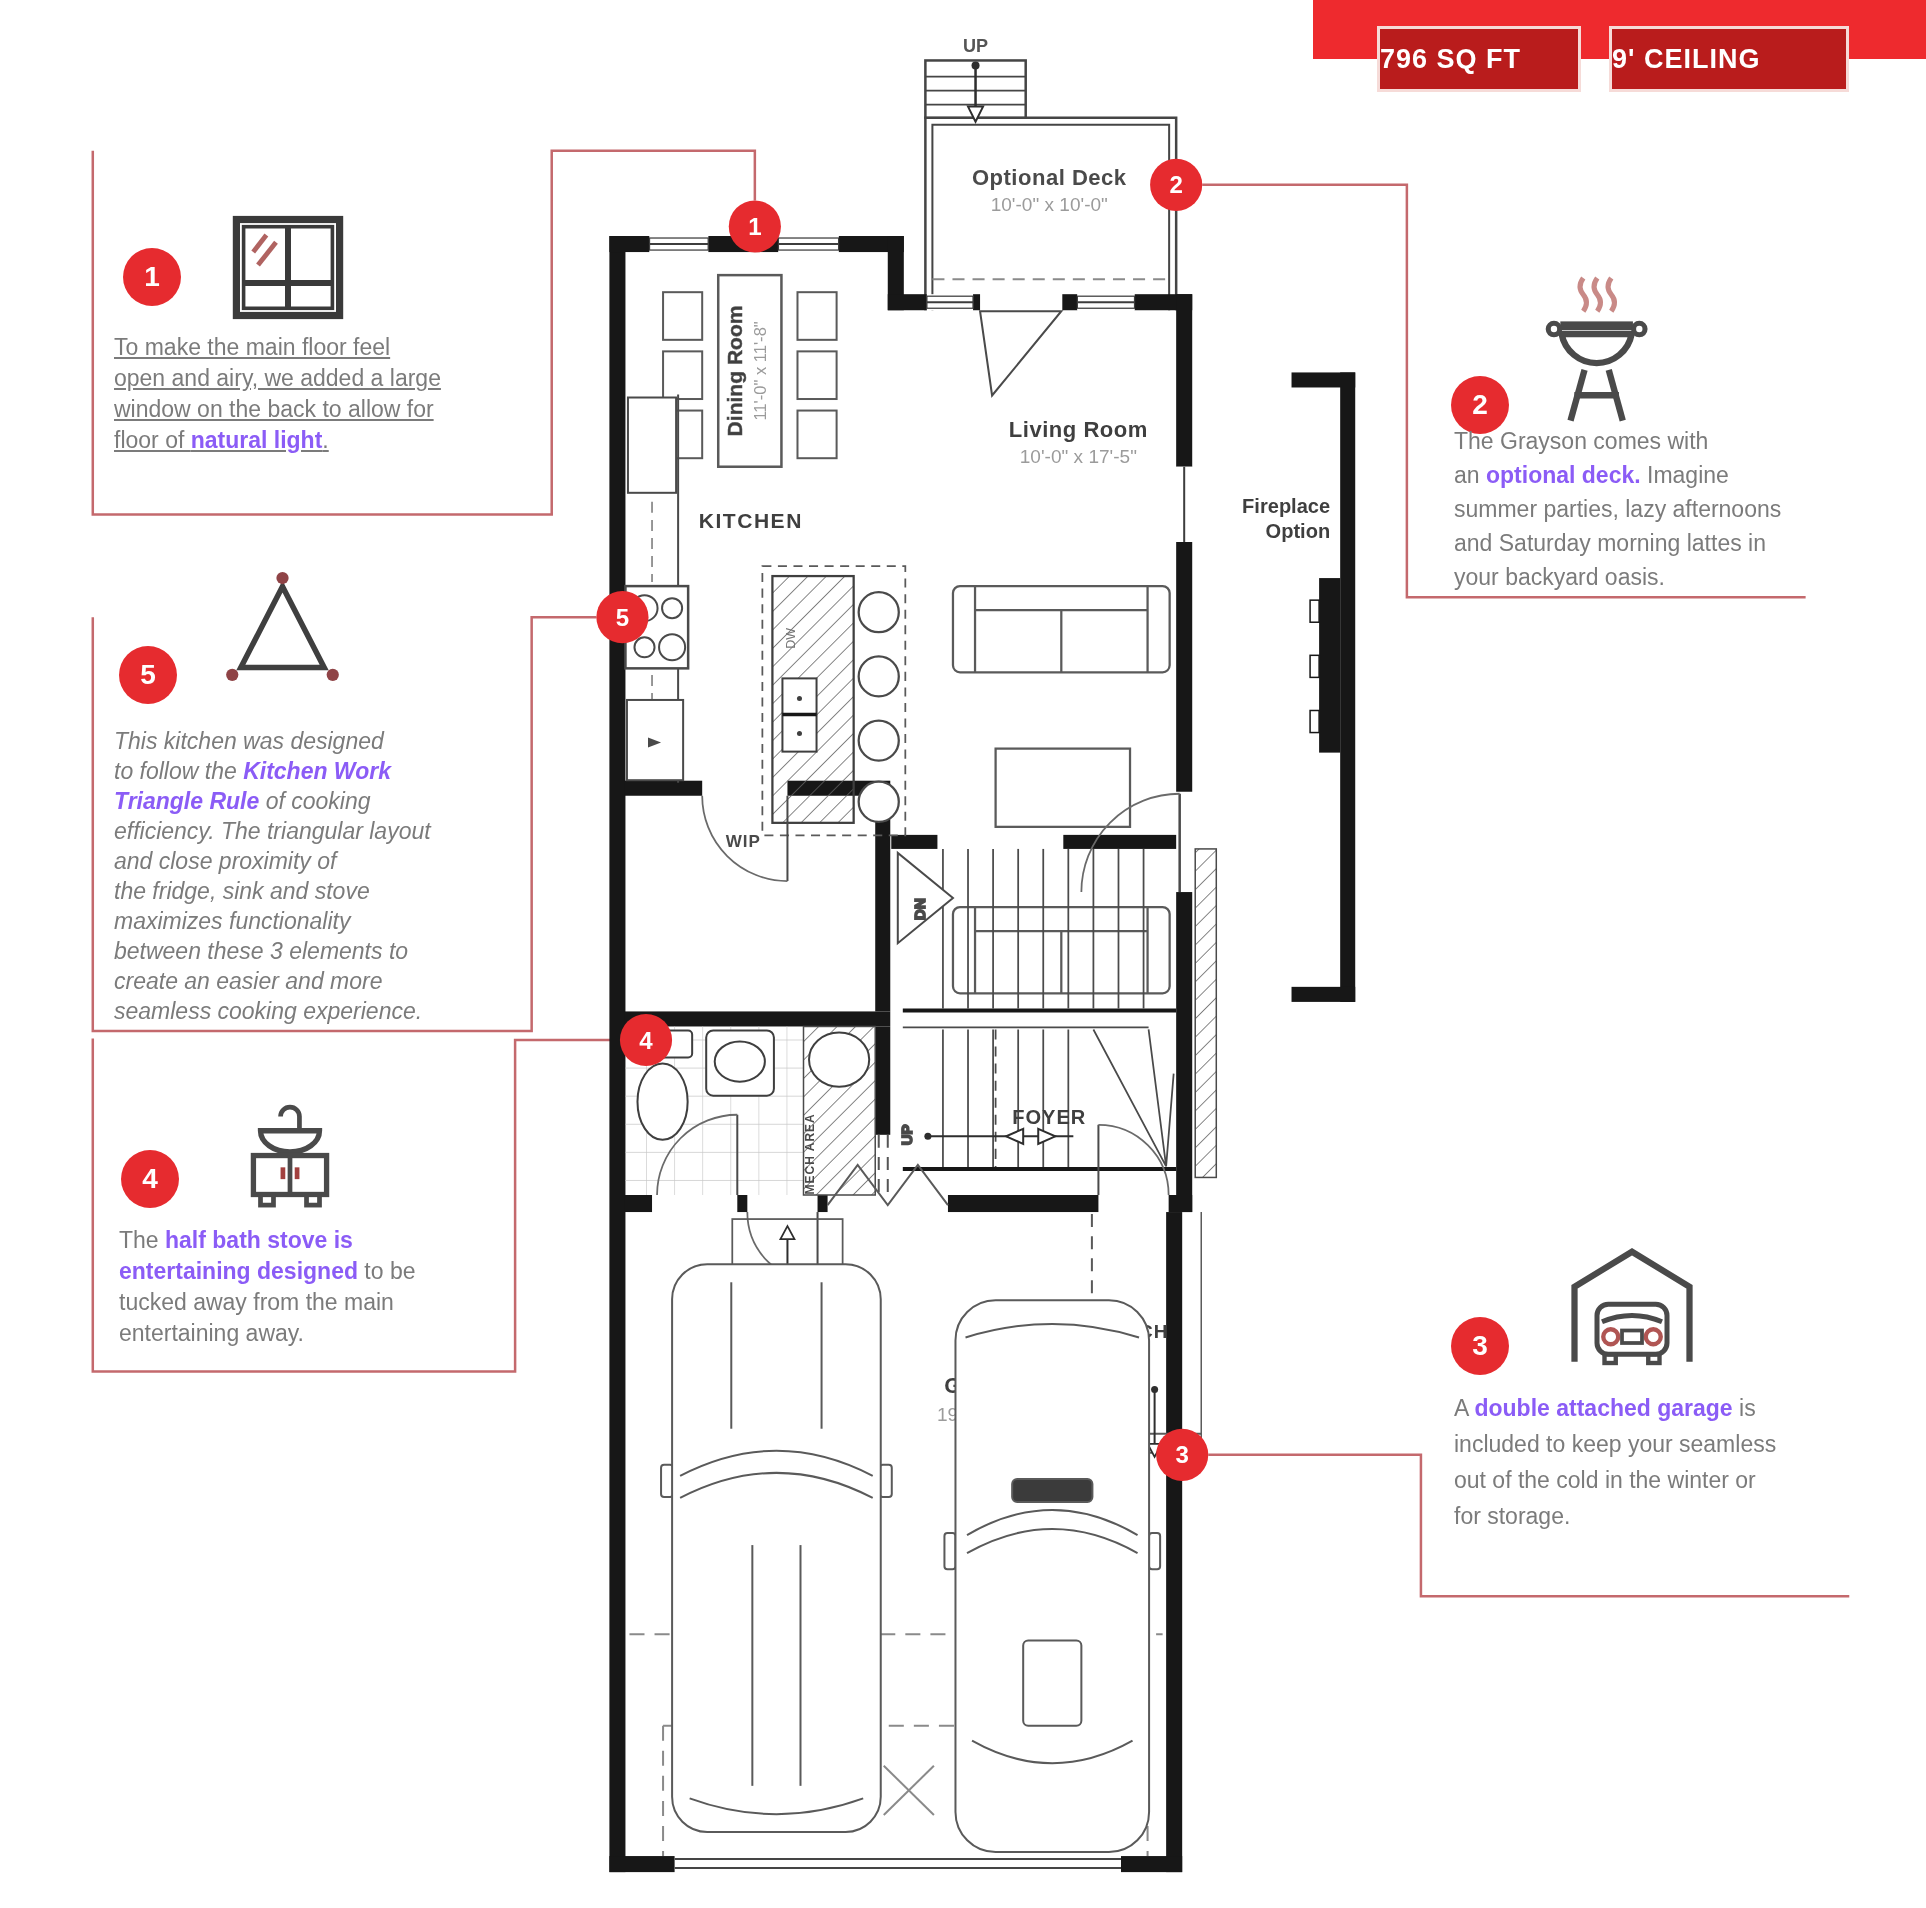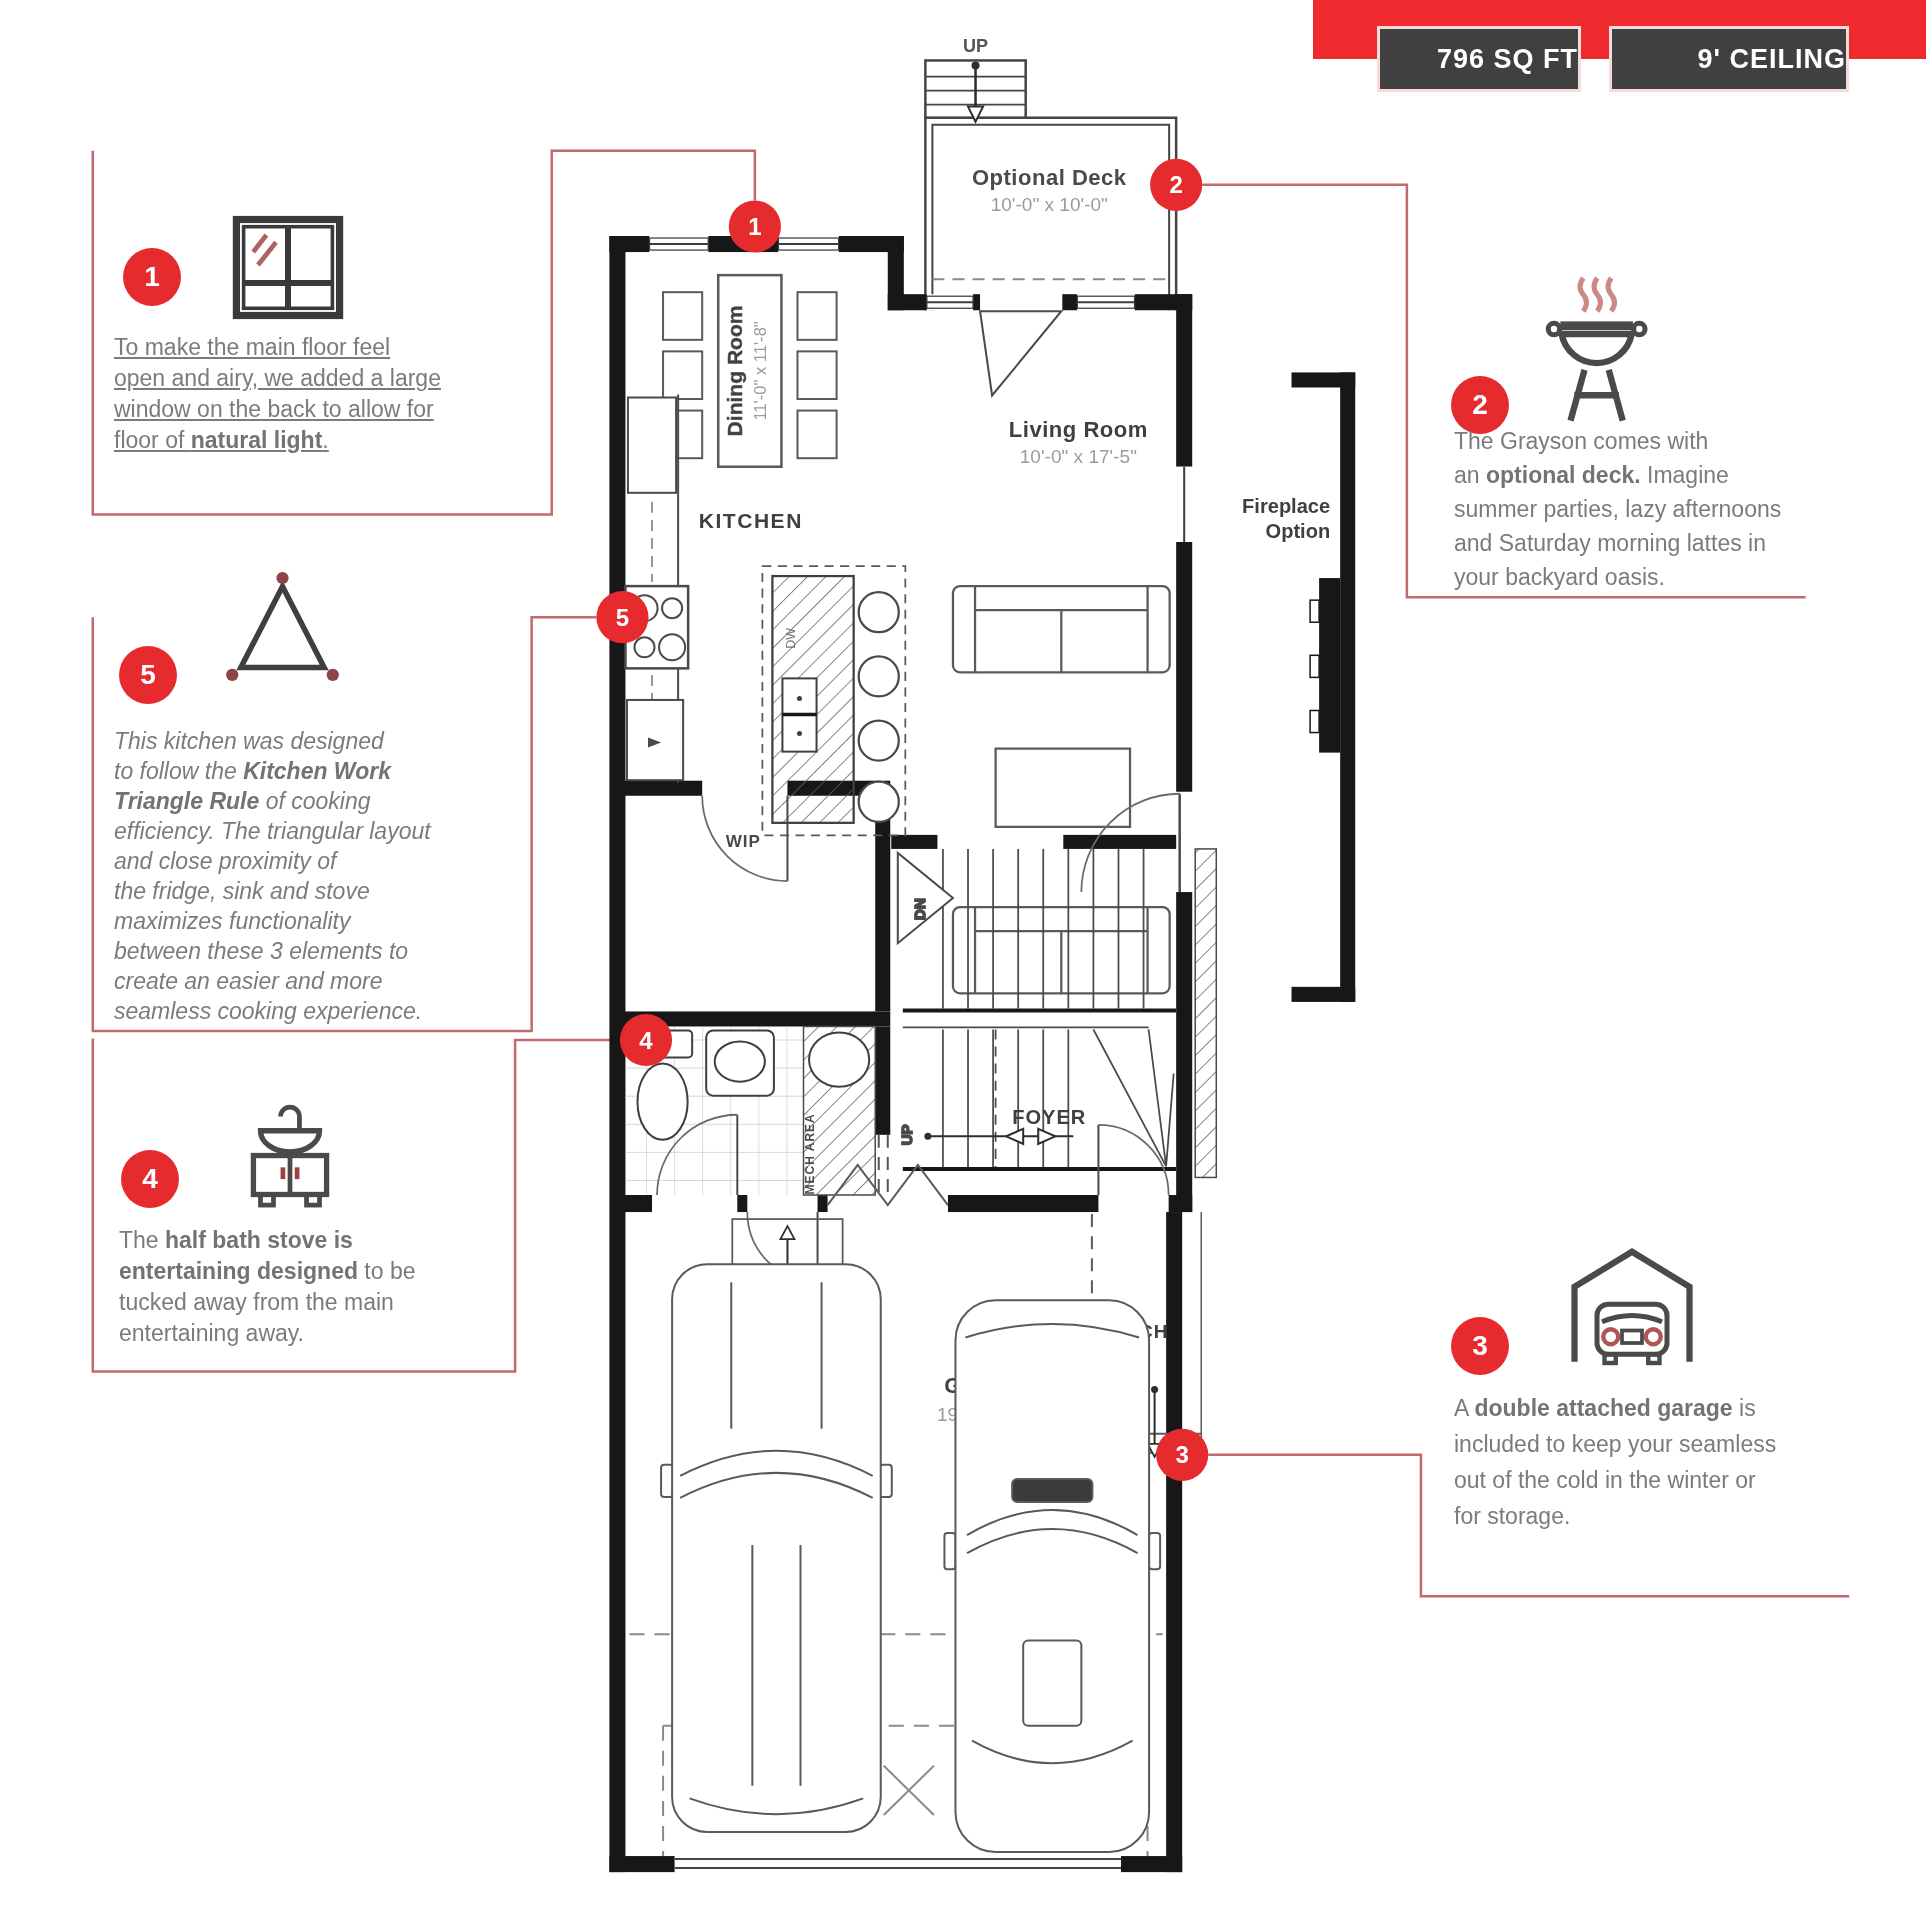--- a/index.html
+++ b/index.html
@@ -1,25 +1,25 @@
 <!DOCTYPE html>
 <html style="font-size:8px"><head>
 <meta charset="utf-8">
 <style>
   html,body{margin:0;padding:0;}
   body{width:1926px;height:1909px;position:relative;background:#ffffff;
        font-family:"Liberation Sans","DejaVu Sans",sans-serif;overflow:hidden;}
   .banner{position:absolute;left:1313px;top:0;width:613px;height:59px;background:#ee2a2e;}
-  .badge-box{position:absolute;background:#404040;border:3px solid #f6dbd8;
+  .badge-box{position:absolute;background:#b91c1c;border:3px solid #f6dbd8;
        color:#ffffff;font-size:27px;font-weight:bold;letter-spacing:1px;
-       display:flex;align-items:center;justify-content:flex-end;box-sizing:border-box;}
+       display:flex;align-items:center;justify-content:flex-start;box-sizing:border-box;}
   .num-badge{position:absolute;width:58px;height:58px;border-radius:50%;background:#e62b2f;
        color:#fff;font-size:28px;font-weight:bold;display:flex;align-items:center;justify-content:center;}
   .callout-text{position:absolute;font-size:23px;line-height:31px;color:#7b7b7b;white-space:nowrap;}
-  .callout-text .b{color:#737373;font-weight:bold;margin-top:6px;}
+  .callout-text .b{color:#8b5cf6;font-weight:bold;margin-top:6px;}
   .icon{position:absolute;}
   svg{display:block;}
   #plan{position:absolute;left:0;top:0;}
 </style>
 </head>
 <body>
 
 <div class="banner"></div>
 <div class="badge-box" style="left:1377px;top:26px;width:204px;height:66px;">
     <span>796 SQ FT</span>

